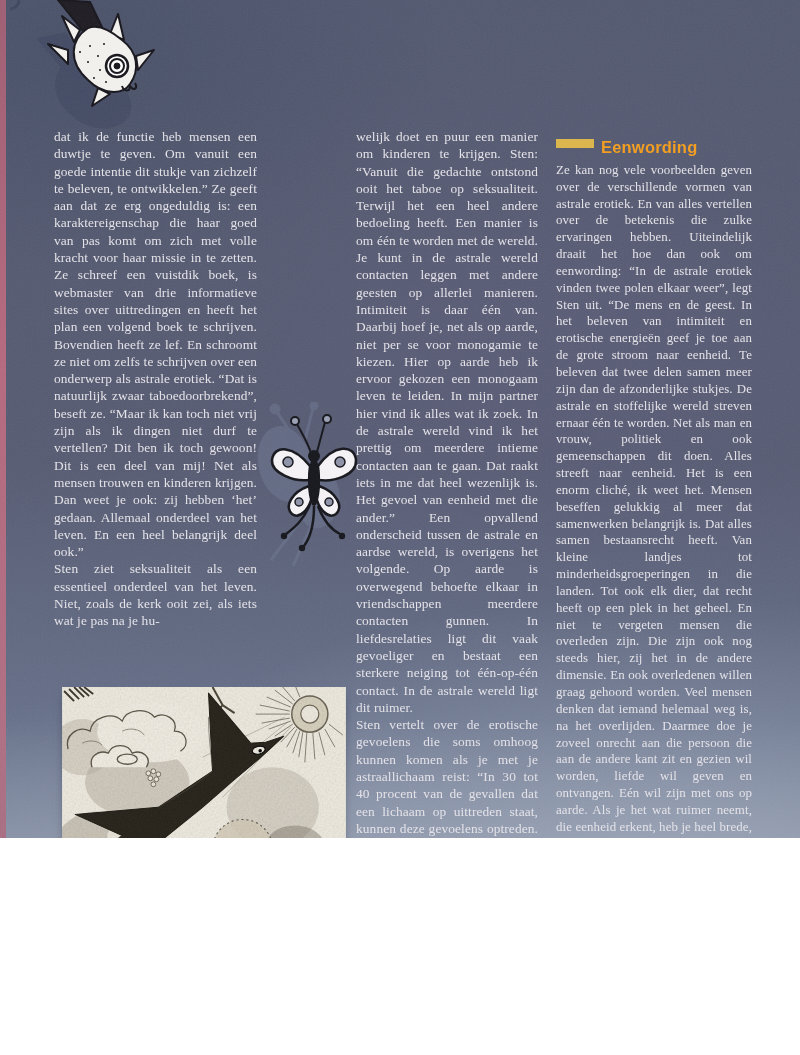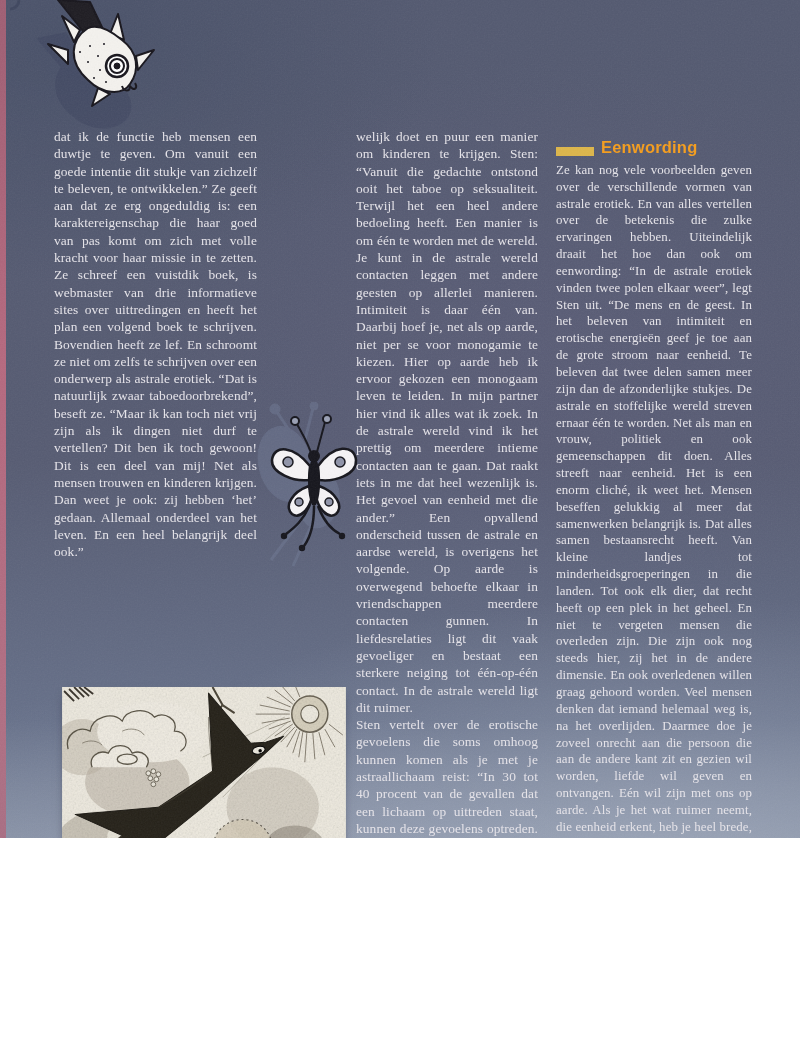--- a/index.html
+++ b/index.html
@@ -17,21 +17,21 @@
   }
   .edge-pink{position:absolute;left:0;top:0;width:6px;height:1055px;
     background:linear-gradient(180deg,#a85f74 0%,#c06a80 35%,#b86e82 68%,#96627a 100%);opacity:.9;}
   .col{position:absolute;color:#e6e4ea;text-align:justify;
     font-size:13.4px;line-height:17.3px;letter-spacing:.1px;}
   .col p{margin:0;}
   #col1{left:54px;top:128px;width:203px;}
   #col2{left:356px;top:128px;width:182px;}
   #col3{left:556px;top:128px;width:196px;font-size:12.9px;line-height:16.85px;}
   h2.sec{margin:11px 0 6px 0;font-family:"Liberation Sans",sans-serif;
-    font-size:16.5px;font-weight:bold;color:#f59d1c;letter-spacing:.2px;display:flex;align-items:flex-end;}
+    font-size:16.5px;font-weight:bold;color:#f59d1c;letter-spacing:.2px;display:flex;align-items:flex-start;}
   .bar{display:inline-block;width:38px;height:9px;background:#ddb64a;margin-right:7px;flex:0 0 auto;}
   .credits{position:absolute;right:60px;top:960px;width:260px;text-align:right;
     font-family:"Liberation Sans",sans-serif;font-style:italic;font-size:16px;
     line-height:15px;color:#cbc7d8;}
   .pagenum{position:absolute;right:56px;top:1018px;font-family:Liberation Mono, monospace;
     font-size:17px;color:#39415c;letter-spacing:1px;}
   .illo{position:absolute;}
   #fish-illo{left:10px;top:0;}
   #butterfly-illo{left:257px;top:402px;}
   #main-illo{left:62px;top:687px;box-shadow:0 6px 10px -4px rgba(18,22,38,.6);}
@@ -221,20 +221,21 @@
       <path d="M205,298 q6,-9 12,0 q6,-9 12,0 q6,-9 12,0 q6,-9 12,0 q6,-9 12,0 q6,-9 12,0 L277,330 L205,330 Z"></path>
       <path d="M199,310 q6,-9 12,0 q6,-9 12,0 q6,-9 12,0 q6,-9 12,0 q6,-9 12,0 q6,-9 12,0" fill="none"></path>
       <path d="M205,322 q6,-9 12,0 q6,-9 12,0 q6,-9 12,0 q6,-9 12,0 q6,-9 12,0 q6,-9 12,0" fill="none"></path>
     </g>
     <rect width="283" height="330" filter="url(#grain)" opacity="0.28" style="mix-blend-mode:multiply"></rect>
     <rect y="325" width="283" height="5" fill="#23283a" opacity="0.45"></rect>
   </svg>
 
   <div id="col1" class="col">
     <p>dat ik de functie heb mensen een duwtje te geven. Om vanuit een goede intentie dit stukje van zichzelf te beleven, te ontwikkelen.” Ze geeft aan dat ze erg ongeduldig is: een karaktereigenschap die haar goed van pas komt om zich met volle kracht voor haar missie in te zetten. Ze schreef een vuistdik boek, is webmaster van drie informatieve sites over uittredingen en heeft het plan een volgend boek te schrijven. Bovendien heeft ze lef. En schroomt ze niet om zelfs te schrijven over een onderwerp als astrale erotiek. “Dat is natuurlijk zwaar taboedoorbrekend”, beseft ze. “Maar ik kan toch niet vrij zijn als ik dingen niet durf te vertellen? Dit ben ik toch gewoon! Dit is een deel van mij! Net als mensen trouwen en kinderen krijgen. Dan weet je ook: zij hebben ‘het’ gedaan. Allemaal onderdeel van het leven. En een heel belangrijk deel ook.”</p>
+    <p>Sten ziet seksualiteit als een essentieel onderdeel van het leven. Niet, zoals de kerk ooit zei, als iets wat je pas na je hu-</p>
   </div>
 
   <div id="col2" class="col">
     <p>welijk doet en puur een manier om kinderen te krijgen. Sten: “Vanuit die gedachte ontstond ooit het taboe op seksualiteit. Terwijl het een heel andere bedoeling heeft. Een manier is om één te worden met de wereld. Je kunt in de astrale wereld contacten leggen met andere geesten op allerlei manieren. Intimiteit is daar één van. Daarbij hoef je, net als op aarde, niet per se voor monogamie te kiezen. Hier op aarde heb ik ervoor gekozen een monogaam leven te leiden. In mijn partner hier vind ik alles wat ik zoek. In de astrale wereld vind ik het prettig om meerdere intieme contacten aan te gaan. Dat raakt iets in me dat heel wezenlijk is. Het gevoel van eenheid met die ander.” Een opvallend onderscheid tussen de astrale en aardse wereld, is overigens het volgende. Op aarde is overwegend behoefte elkaar in vriendschappen meerdere contacten gunnen. In liefdesrelaties ligt dit vaak gevoeliger en bestaat een sterkere neiging tot één-op-één contact. In de astrale wereld ligt dit ruimer.</p>
     <p>Sten vertelt over de erotische gevoelens die soms omhoog kunnen komen als je met je astraallichaam reist: “In 30 tot 40 procent van de gevallen dat een lichaam op uittreden staat, kunnen deze gevoelens optreden. Schijnbaar onverwacht en ongevraagd. Als het astraallichaam zich loskoppelt, raken alle krachtcentra, de chakra's, automatisch in een hogere trilling. Vooral het tweede chakra, het centrum van de seksuele beleving, lijkt danig in beroering te komen. Wat zich uit in het voelen van ‘bubbels’ rondom de erogene zones. Alles begint te bubbelen in en om je. Zowel stoffelijk als astraal. Verzet tegen het erotische of zelfs geile gevoel is soms moeilijk, al probeer je het waarachtig. Het is sterk. Er blijken daar geesten en energieën te zijn die zich tot je aangetrokken voelen.</p>
   </div>
 
   <div id="col3" class="col">
     <h2 class="sec">
       <span class="bar"></span>

